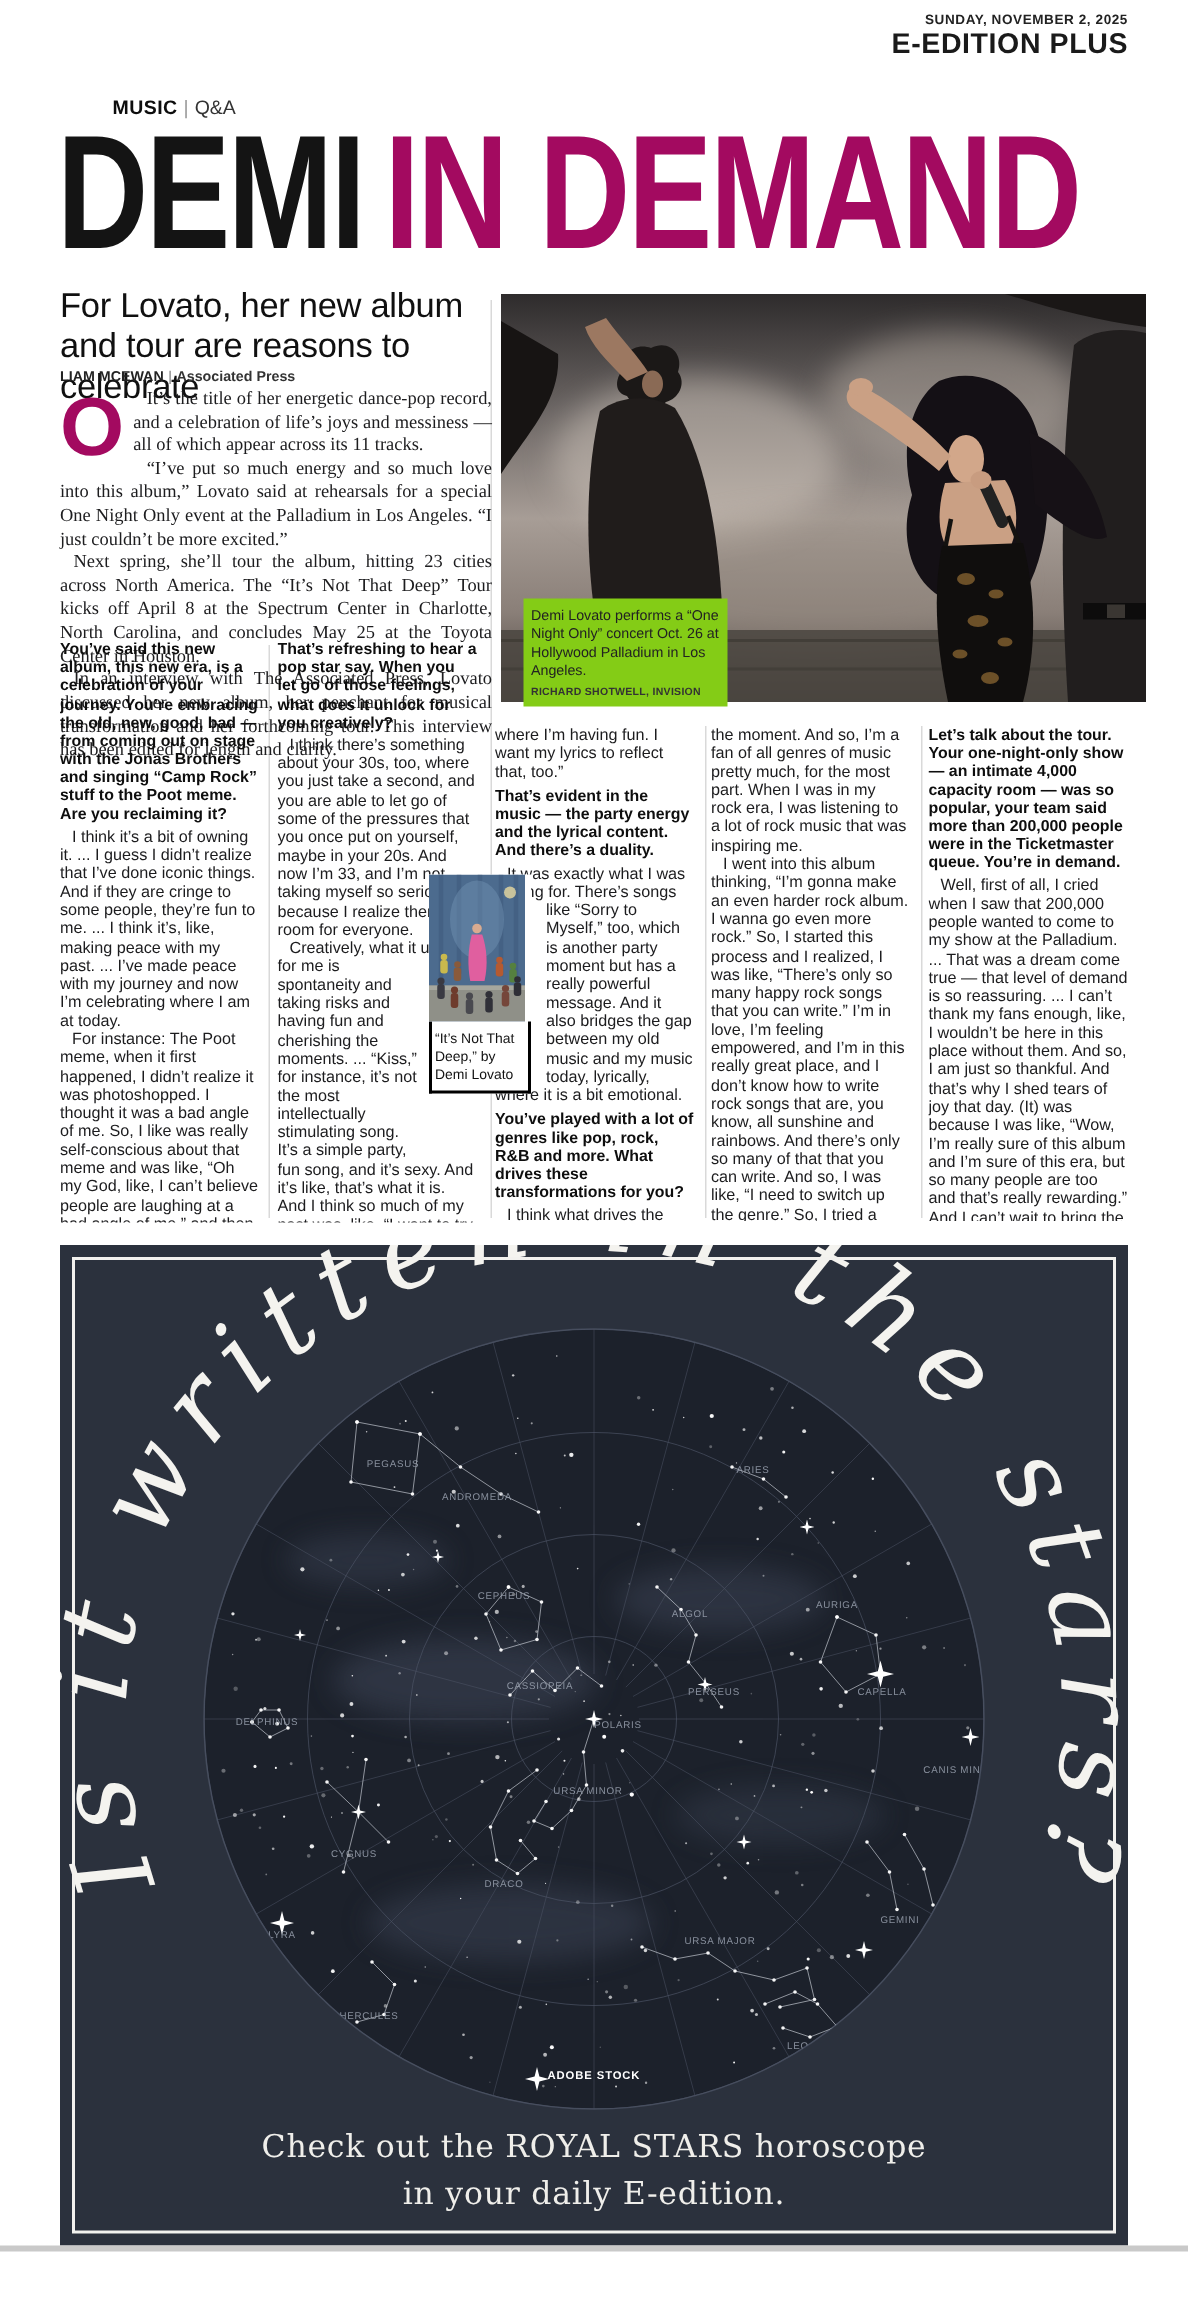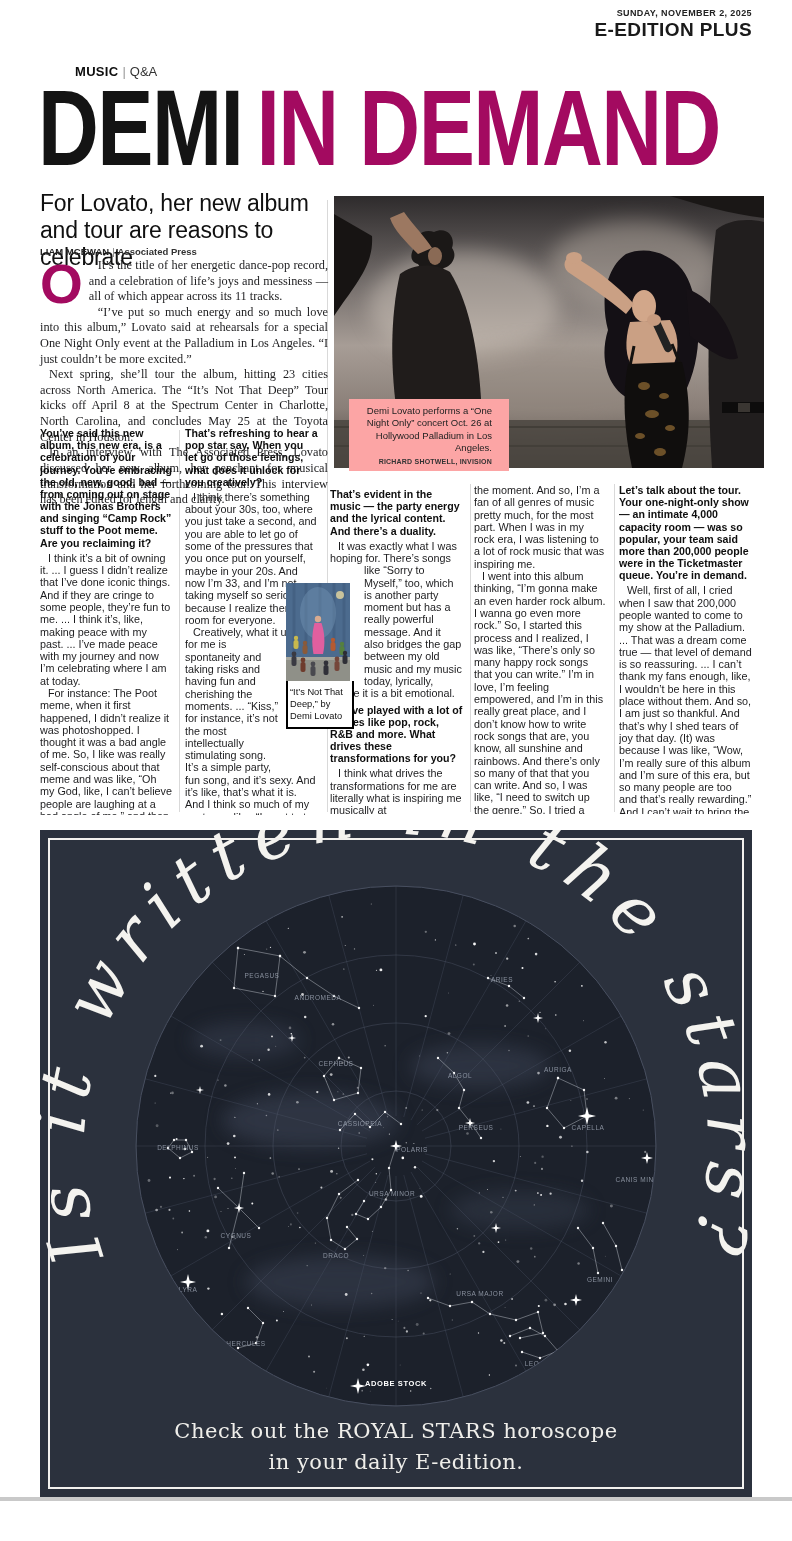--- a/index.html
+++ b/index.html
@@ -35,22 +35,22 @@
   .intro{position:absolute;left:40px;top:258px;width:288px;font-size:12.3px;line-height:1.27;}
   .dropcap{float:left;font-family:"Liberation Sans",sans-serif;font-weight:800;
            font-size:55px;line-height:.8;color:#a30a60;margin:4px 6px 0 0;}
 
   
   .vrule{position:absolute;width:1px;background:#d9d9d9;}
   .bottom-rule{position:absolute;left:0;top:1497px;width:792px;height:4px;background:#c9c9c9;}
 
   
   .photo{position:absolute;left:334px;top:196px;width:430px;height:272px;overflow:hidden;}
-  .photo-caption{position:absolute;left:349px;top:399px;width:126px;background:#fca5a5;
-                 padding:6px 17px 5px;text-align:right;font-size:9.5px;line-height:1.3;color:#222;}
+  .photo-caption{position:absolute;left:349px;top:399px;width:126px;background:#84cc16;
+                 padding:6px 5px 5px;text-align:left;font-size:9.5px;line-height:1.3;color:#222;}
   .photo-credit{margin-top:3px;font-size:7px;font-weight:800;letter-spacing:.2px;color:#333;}
 
   
   .col{position:absolute;width:133px;font-size:10.8px;line-height:1.14;overflow:hidden;}
   .col p{margin:0;text-indent:8px;line-height:1.14;}
   .col p.noindent{text-indent:0;}
   .col .q{font-family:"Liberation Sans",sans-serif;font-weight:700;font-size:10.6px;
           line-height:1.15;color:#0e0e0e;margin:4px 0 3px;text-align:left;text-indent:0;}
   .col .q.first{margin-top:0;}
   .sp-r{float:right;width:36px;height:130px;margin-left:4px;}
@@ -165,20 +165,21 @@
     <p>For instance: The Poot meme, when it first happened, I didn’t realize it was photoshopped. I thought it was a bad angle of me. So, I like was really self-conscious about that meme and was like, “Oh my God, like, I can’t believe people are laughing at a bad angle of me,” and then I realized it was photoshopped and I was like “Wait, this is actually hilarious.” ... Life is too short to take yourself too seriously, and I’m definitely not doing that anymore.</p>
   </div>
 
   <div class="col copy-a" style="left:185px;top:427px;height:388px;">
     <p class="q first">That’s refreshing to hear a pop star say. When you let go of those feelings, what does it unlock for you creatively?</p>
     <p>I think there’s something about your 30s, too, where you just take a second, and you are able to let go of some of the pressures that you once put on yourself, maybe in your 20s. And now I’m 33, and I’m not taking myself so seriously because I realize there’s room for everyone.</p>
     <p><span>Creatively, what it unlocks for </span><span class="sp-r"></span><span>me is spontaneity and taking risks and having fun and cherishing the moments. ... “Kiss,” for instance, it’s not the most intellectually stimulating song. It’s a simple party, fun song, and it’s sexy. And it’s like, that’s what it is. And I think so much of my past was, like, “I want to try and write, you know, deeply emotional songs about my past” and with this album, I was like, “I’m in a place</span></p>
   </div>
 
   <div class="col copy-a" style="left:330px;top:484px;height:330px;">
+    <p class="noindent">where I’m having fun. I want my lyrics to reflect that, too.”</p>
     <p class="q">That’s evident in the music — the party energy and the lyrical content. And there’s a duality.</p>
     <p><span>It was exactly what I was hoping for. There’s songs like “Sorry </span><span class="sp-l"></span><span>to Myself,” too, which is another party moment but has a really powerful message. And it also bridges the gap between my old music and my music today, lyrically, where it is a bit emotional.</span></p>
     <p class="q">You’ve played with a lot of genres like pop, rock, R&amp;B and more. What drives these transformations for you?</p>
     <p>I think what drives the transformations for me are literally what is inspiring me musically at</p>
   </div>
 
   <div class="col copy-a" style="left:474px;top:484px;height:330px;">
     <p class="noindent">the moment. And so, I’m a fan of all genres of music pretty much, for the most part. When I was in my rock era, I was listening to a lot of rock music that was inspiring me.</p>
     <p>I went into this album thinking, “I’m gonna make an even harder rock album. I wanna go even more rock.” So, I started this process and I realized, I was like, “There’s only so many happy rock songs that you can write.” I’m in love, I’m feeling empowered, and I’m in this really great place, and I don’t know how to write rock songs that are, you know, all sunshine and rainbows. And there’s only so many of that that you can write. And so, I was like, “I need to switch up the genre.” So, I tried a couple other genres, but what was really inspiring me was all the pop girlies and the pop artists that are out there today.</p>
   </div>

